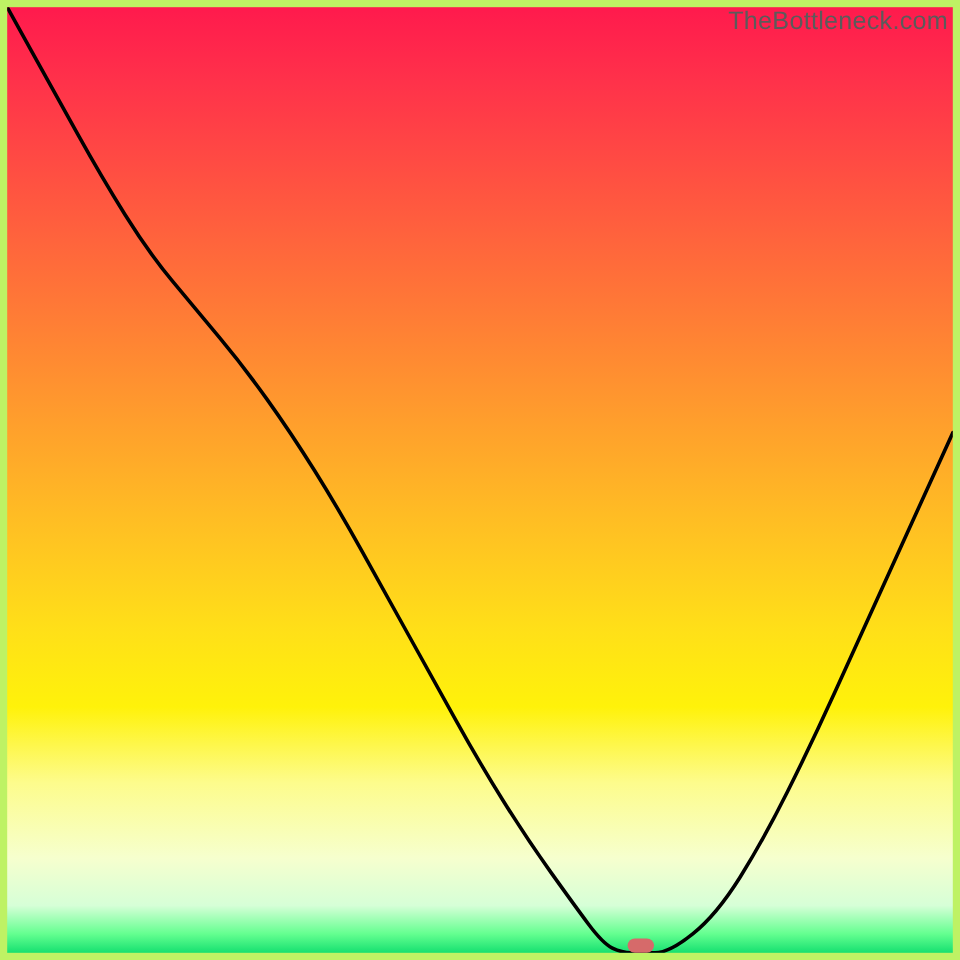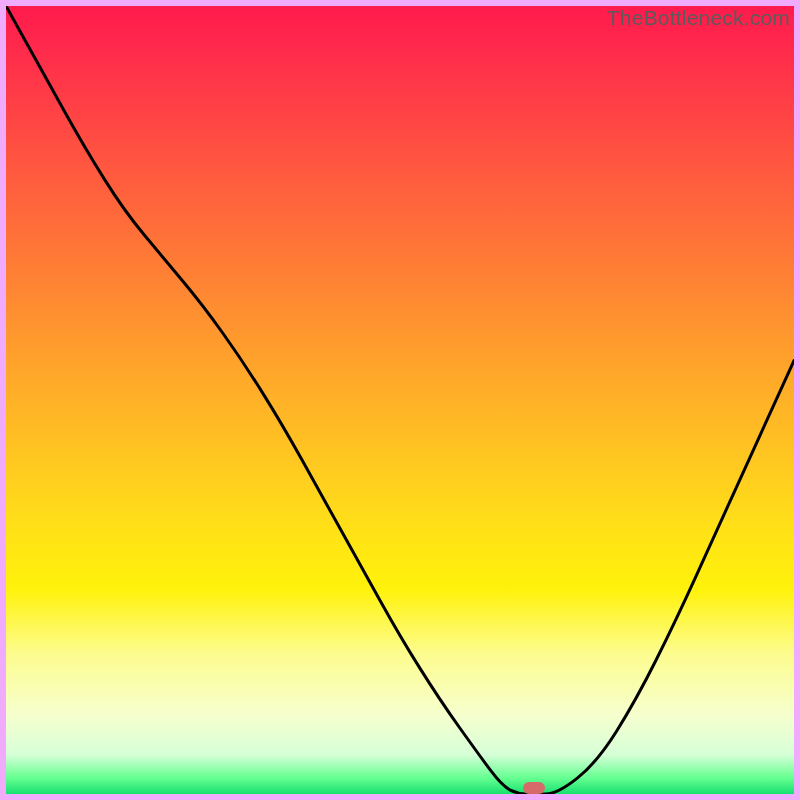--- a/index.html
+++ b/index.html
@@ -7,21 +7,21 @@
     padding: 0;
     width: 800px;
     height: 800px;
     overflow: hidden;
     font-family: Arial, Helvetica, sans-serif;
   }
   .chart-container {
     position: relative;
     width: 800px;
     height: 800px;
-    background: #f0abfc;
+    background: #bef264;
   }
   .plot-area {
     position: absolute;
     left: 6px;
     top: 6px;
     width: 788px;
     height: 788px;
     background: linear-gradient(
       to bottom,
       #ff1a4d 0%,

